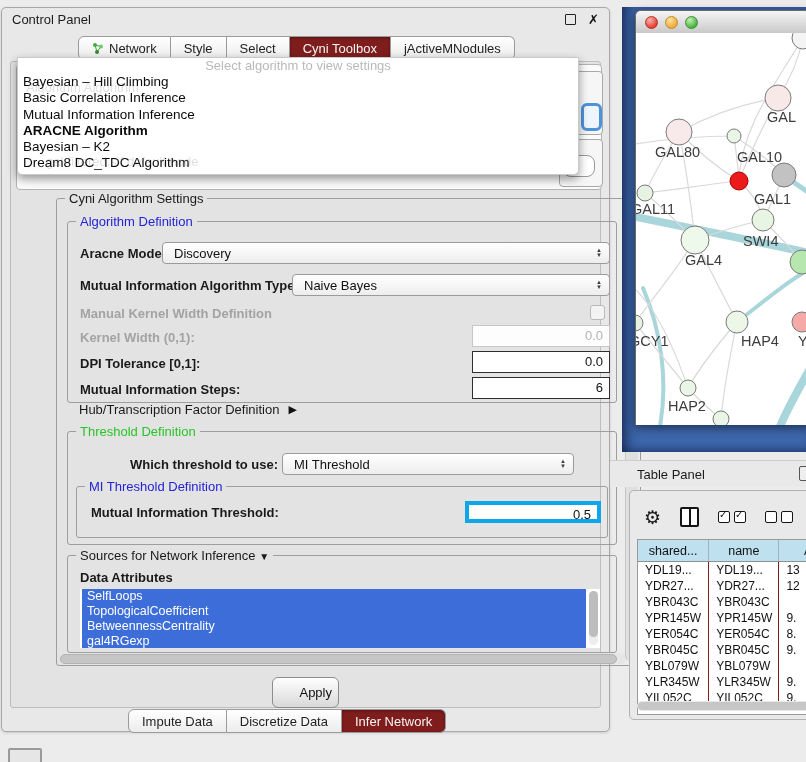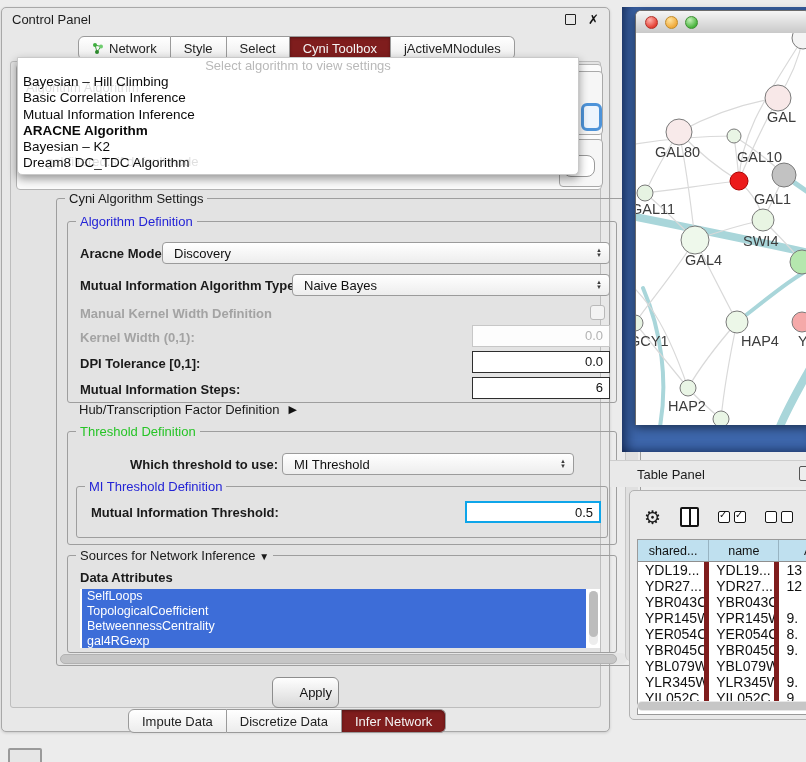--- a/index.html
+++ b/index.html
@@ -53,21 +53,21 @@
   .legend.green{color:#27c427;}
 
   .jlabel{position:absolute;font-size:13px;font-weight:bold;color:#1a1a1a;white-space:nowrap;}
   .jlabel.disabled{color:#a3a3a3;}
 
   .combo{position:absolute;height:22px;display:flex;align-items:center;background:linear-gradient(#ffffff,#ededed);
          border:1px solid #9b9b9b;border-radius:4px;font-size:13px;color:#111;padding-left:11px;box-sizing:border-box;}
   .combo .arrows{position:absolute;right:7px;top:50%;transform:translateY(-50%);display:flex;
                  flex-direction:column;font-size:6px;line-height:5px;color:#3c3c3c;}
 
-  .field{position:absolute;height:22px;box-sizing:border-box;background:#ffffff;border:2px solid #0ea5e9;
+  .field{position:absolute;height:22px;box-sizing:border-box;background:#ffffff;border:4px solid #0ea5e9;
          font-size:13px;color:#111;text-align:right;padding:0 6px;line-height:20px;}
   .field.strong{border:1.5px solid #2e2e2e;}
   .field.disabled{color:#b3b3b3;border:1px solid #c7c7c7;background:#fdfdfd;}
 
   .checkbox{position:absolute;width:13px;height:13px;border:1px solid #b9b9b9;border-radius:3px;background:#f3f3f3;}
 
   .expander{position:absolute;font-size:13px;color:#1a1a1a;display:flex;align-items:center;gap:9px;}
   .expander .tri{font-size:11px;color:#111;}
 
   
@@ -122,21 +122,21 @@
   .pair{display:flex;gap:4px;}
   .cbx{width:10px;height:10px;border:1.6px solid #141414;border-radius:2px;position:relative;background:#fff;}
   .cbx.checked::after{content:"✓";position:absolute;left:0px;top:-3px;font-size:10px;font-weight:bold;color:#111;}
 
   .tbl{position:absolute;left:7px;top:48px;width:200px;height:174px;background:#ffffff;
        border:1px solid #9a9a9a;border-right:none;}
   .tbl-head{display:flex;height:21px;background:#bfe0ef;border-bottom:1px solid #8f8f8f;}
   .th{box-sizing:border-box;border-right:1px solid #98b4c2;font-size:12.5px;color:#111;
       display:flex;align-items:center;justify-content:center;}
   .tr{display:flex;height:16px;}
-  .td{box-sizing:border-box;border-right:5px solid #7f1d1d;font-size:14px;color:#111;
+  .td{box-sizing:border-box;border-right:1px solid #7f1d1d;font-size:12px;color:#111;
       padding:0 4px 0 7px;line-height:16px;white-space:nowrap;overflow:hidden;}
   .tbl-hscroll{position:absolute;left:2px;bottom:4px;width:194px;height:10px;background:#e8e8e8;border-radius:5px;}
   .tbl-hscroll .thumb{position:absolute;left:1px;top:1px;width:186px;height:8px;background:#c6c6c6;border-radius:5px;}
 
   svg text{font-family:"Liberation Sans","DejaVu Sans",sans-serif;}
 </style>
 </head>
 <body>
 
 <div class="cpanel">

